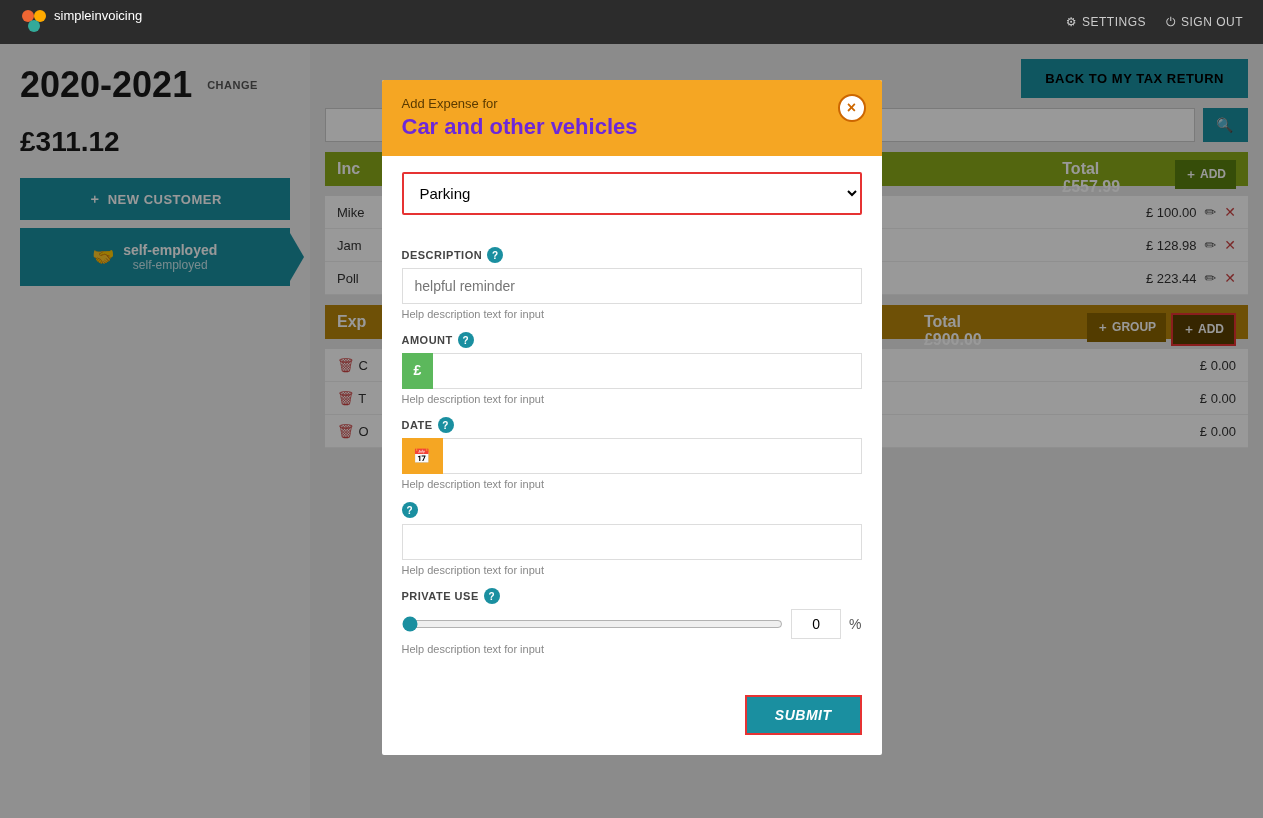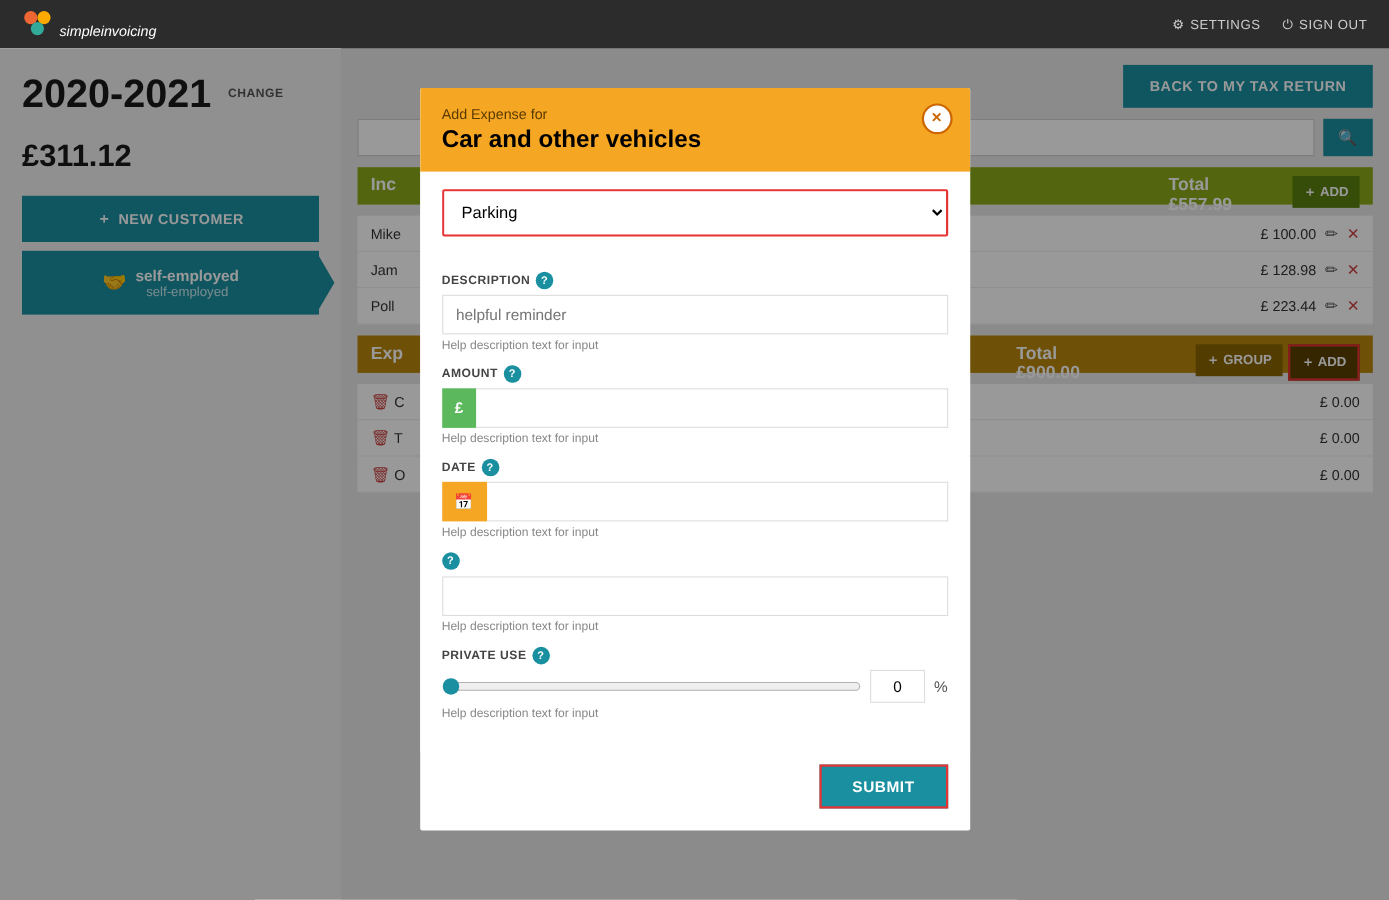--- a/index.html
+++ b/index.html
@@ -9,23 +9,22 @@
     .topnav {
       background: #2c2c2c;
       height: 44px;
       display: flex;
       align-items: center;
       justify-content: space-between;
       padding: 0 20px;
     }
     .topnav-logo {
       display: flex;
-      align-items: flex-end;
+      align-items: flex-start;
       gap: 6px;
-      font-style: italic;
     }
     .logo-icon {
       width: 28px;
       height: 28px;
     }
     .topnav-right {
       display: flex;
       align-items: center;
       gap: 20px;
     }
@@ -132,21 +131,21 @@
 
     
     .content-area {
       flex: 1;
       padding: 15px;
       overflow: hidden;
       position: relative;
     }
     .back-btn {
       background: #1a8fa0;
-      color: #ffffff;
+      color: #000000;
       border: none;
       padding: 12px 24px;
       font-size: 13px;
       font-weight: bold;
       text-transform: uppercase;
       letter-spacing: 0.5px;
       cursor: pointer;
       float: right;
       margin-bottom: 10px;
     }
@@ -239,21 +238,21 @@
       position: relative;
     }
     .modal-header-sub {
       font-size: 13px;
       color: #5a3a00;
       margin-bottom: 3px;
     }
     .modal-header-title {
       font-size: 22px;
       font-weight: bold;
-      color: #000000;
+      color: #6d28d9;
     }
     .modal-close {
       position: absolute;
       top: 14px;
       right: 16px;
       width: 28px;
       height: 28px;
       border-radius: 50%;
       border: 2px solid #cc6600;
       background: #fff;
@@ -400,20 +399,21 @@
     .submit-btn {
       background: #1a8fa0;
       color: #fff;
       border: 2px solid #e63333;
       padding: 10px 28px;
       font-size: 14px;
       font-weight: bold;
       text-transform: uppercase;
       letter-spacing: 0.5px;
       cursor: pointer;
+      font-style: italic;
     }
 
     .inline-actions {
       display: flex;
       gap: 8px;
       align-items: flex-end;
       justify-content: flex-end;
     }
   </style>
 </head>

